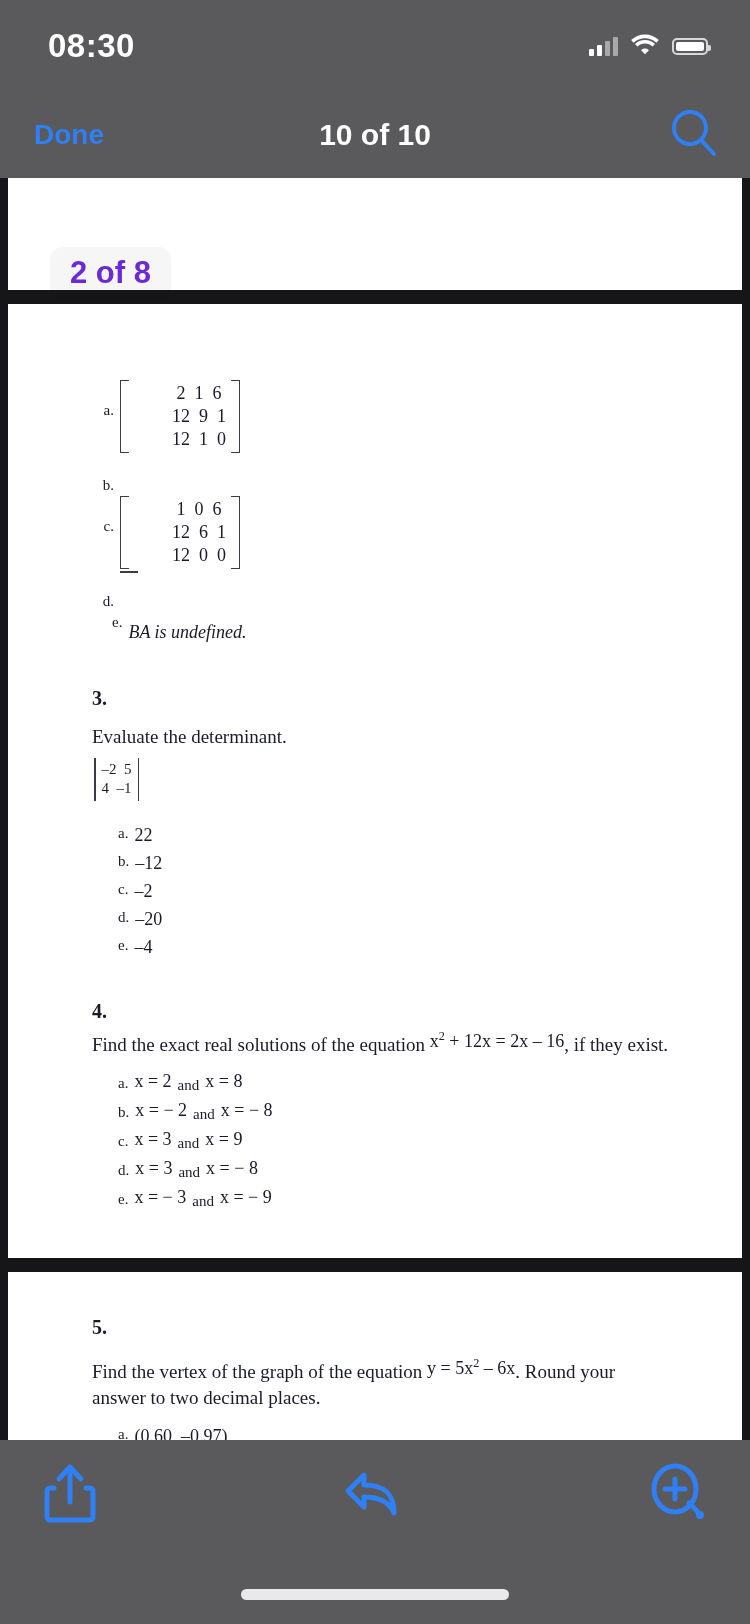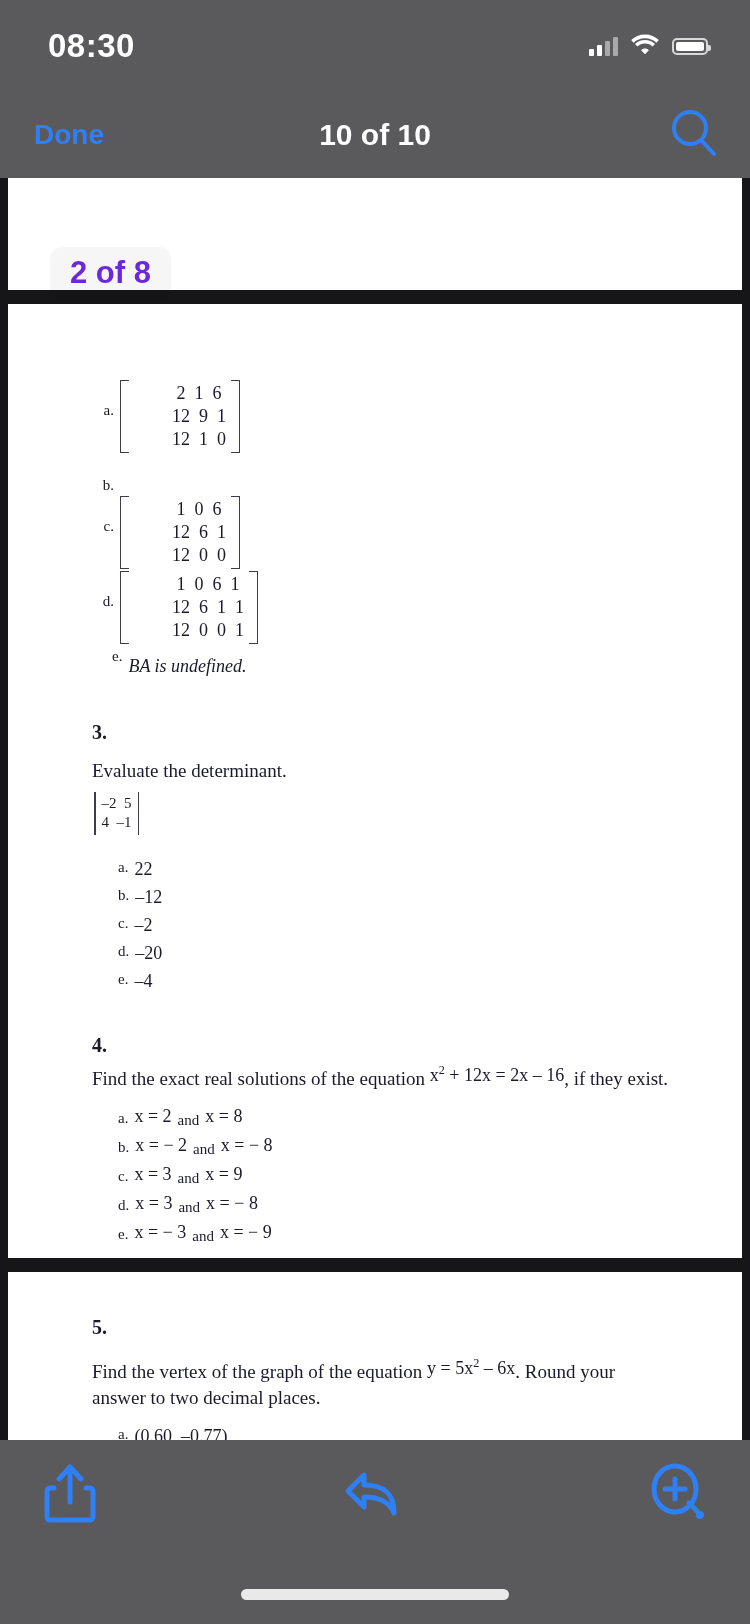--- a/index.html
+++ b/index.html
@@ -195,25 +195,20 @@
               <span class="mat-line">12  0  0</span>
             </span>
             <span class="brk brk-r"></span>
           </span>
         </div>
 
         <div class="mat-row">
           <span class="mat-label">d.</span>
           <span class="matrix">
             <span class="brk brk-l"></span>
-            <span class="mat-cells">
-              <span class="mat-line">1  0  6  1</span>
-              <span class="mat-line">12  6  1  1</span>
-              <span class="mat-line">12  0  0  1</span>
-            </span>
             <span class="brk brk-r"></span>
           </span>
         </div>
 
         <div class="choice-row" style="margin:4px 0 0 20px;">
           <span class="opt-letter">e.</span>
           <span class="opt" style="font-style:italic;margin-top:8px;">BA is undefined.</span>
         </div>
       </div>
 
@@ -298,21 +293,21 @@
     <div class="page page-three page-body">
       <div style="padding-left:84px; padding-top:44px; padding-right:110px;">
         <div class="qnum">5.</div>
         <div class="qtext" style="margin-top:16px;">
           <span>Find the vertex of the graph of the equation</span>
           <span class="inline-math" style="vertical-align:4px;">y = 5x<sup>2</sup> – 6x</span><span>. Round your answer to two decimal places.</span>
         </div>
         <div class="choices" style="margin-top:16px;">
           <div class="choice-row">
             <span class="opt-letter">a.</span>
-            <span class="opt">(0.60, –0.77)</span>
+            <span class="opt">(0.60, –0.97)</span>
           </div>
         </div>
       </div>
     </div>
   </div>
 
   <div class="toolbar">
     <div class="toolbar-row">
       <div class="tb-btn">
         <svg width="52" height="62" viewBox="0 0 52 62">

